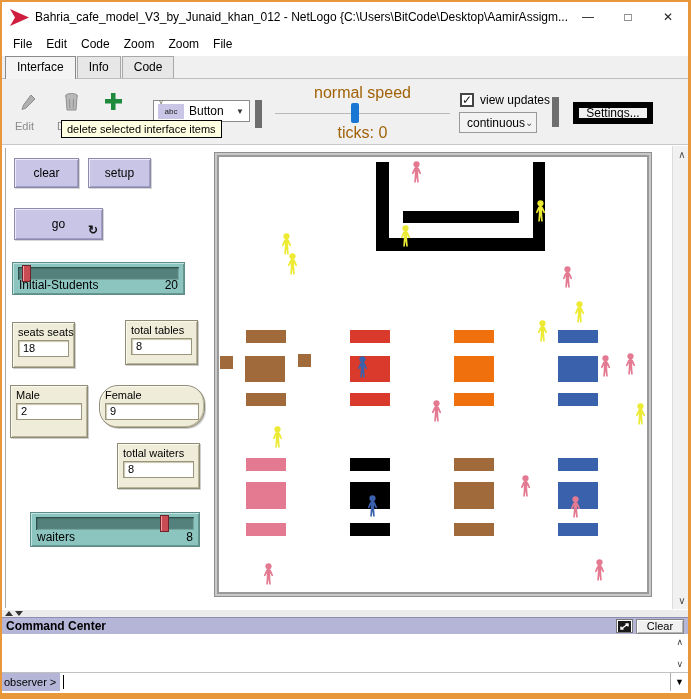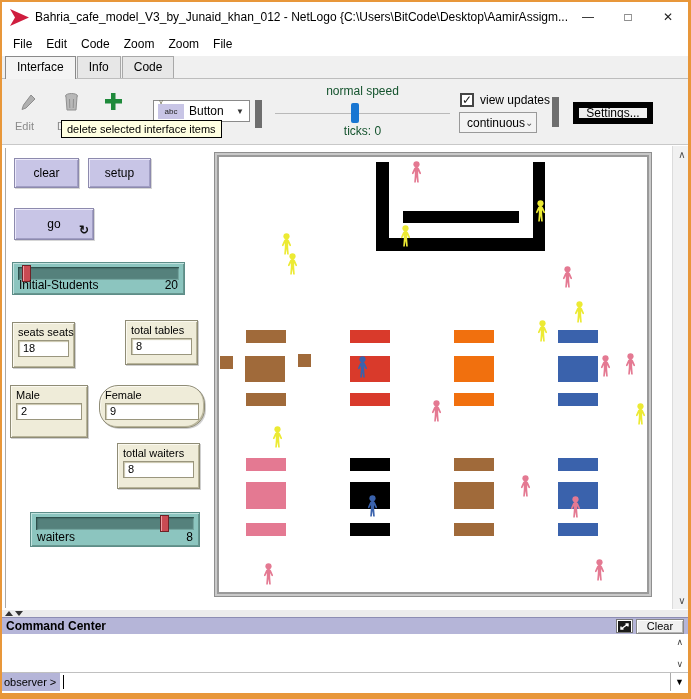--- a/index.html
+++ b/index.html
@@ -33,21 +33,21 @@
 
   
   #toolbar { left:2px; top:79px; width:686px; height:66px; background:#f0f0f0; border-bottom:1px solid #c8c8c8; }
   .tool-label { position:absolute; font-size:11px; color:#8a8a8a; }
   .sep { position:absolute; background:#6e6e6e; }
   #widget-dd { left:151px; top:21px; width:97px; height:22px; background:#fff; border:1px solid #8a8a8a; display:flex; align-items:center; }
   #widget-dd .badge { margin-left:4px; width:26px; height:15px; background:#c8c5e6; font-size:8px; display:flex; align-items:center; justify-content:center; color:#222; position:relative; }
   #widget-dd .badge:before { content:"˅"; position:absolute; left:1px; top:-5px; font-size:7px; color:#553; }
   #widget-dd .val { margin-left:5px; font-size:12px; }
   #widget-dd .arr { margin-left:auto; margin-right:5px; font-size:8px; color:#333; }
-  #speed-label, #ticks-label { left:273px; width:175px; text-align:center; font-size:12px; color:#14532d; }
+  #speed-label, #ticks-label { left:273px; width:175px; text-align:center; font-size:16px; color:#a16207; }
   #speed-track { left:273px; top:34px; width:175px; height:1px; background:#b9b9b9; }
   #speed-handle { left:349px; top:24px; width:8px; height:20px; background:#1976d2; border-radius:2px; }
   #vu-check { left:458px; top:14px; width:14px; height:14px; border:2px solid #454545; background:#fff; font-size:12px; line-height:10px; text-align:center; color:#222; }
   #vu-label { left:478px; top:14px; font-size:12px; color:#000; }
   #cont-dd { left:457px; top:33px; width:78px; height:21px; background:#f3f3f3; border:1px solid #999; display:flex; align-items:center; font-size:12px; }
   #cont-dd span.v { margin-left:7px; }
   #cont-dd span.c { margin-left:auto; margin-right:6px; color:#555; font-size:10px; }
   #settings-btn { left:571px; top:23px; width:80px; height:22px; background:#f0f0f0; border:6px solid #000000; font-size:12px; display:flex; align-items:center; justify-content:center; }
   #tooltip { left:59px; top:41px; height:18px; background:#ffffe1; border:1px solid #000; font-size:11px; padding:2px 5px; white-space:nowrap; z-index:10; }
 
@@ -199,21 +199,21 @@
 
   <div class="abs" id="workspace">
     <div class="abs" id="panel-line"></div>
 
     <div class="nl-btn" style="left:12px;top:13px;width:65px;height:30px;">
       <span>clear</span>
     </div>
     <div class="nl-btn" style="left:86px;top:13px;width:63px;height:30px;">
       <span>setup</span>
     </div>
-    <div class="nl-btn" style="left:12px;top:63px;width:80px;height:32px;text-align:center;">
+    <div class="nl-btn" style="left:12px;top:63px;width:89px;height:32px;text-align:center;">
       <span>go</span>
       <span class="forever">↻</span>
     </div>
 
     <div class="nl-slider" style="left:10px;top:117px;width:173px;height:33px;">
       <div class="channel"></div>
       <div class="handle" style="left:9px;"></div>
       <div class="srow">
         <span>Initial-Students</span>
         <span class="sv">20</span>

